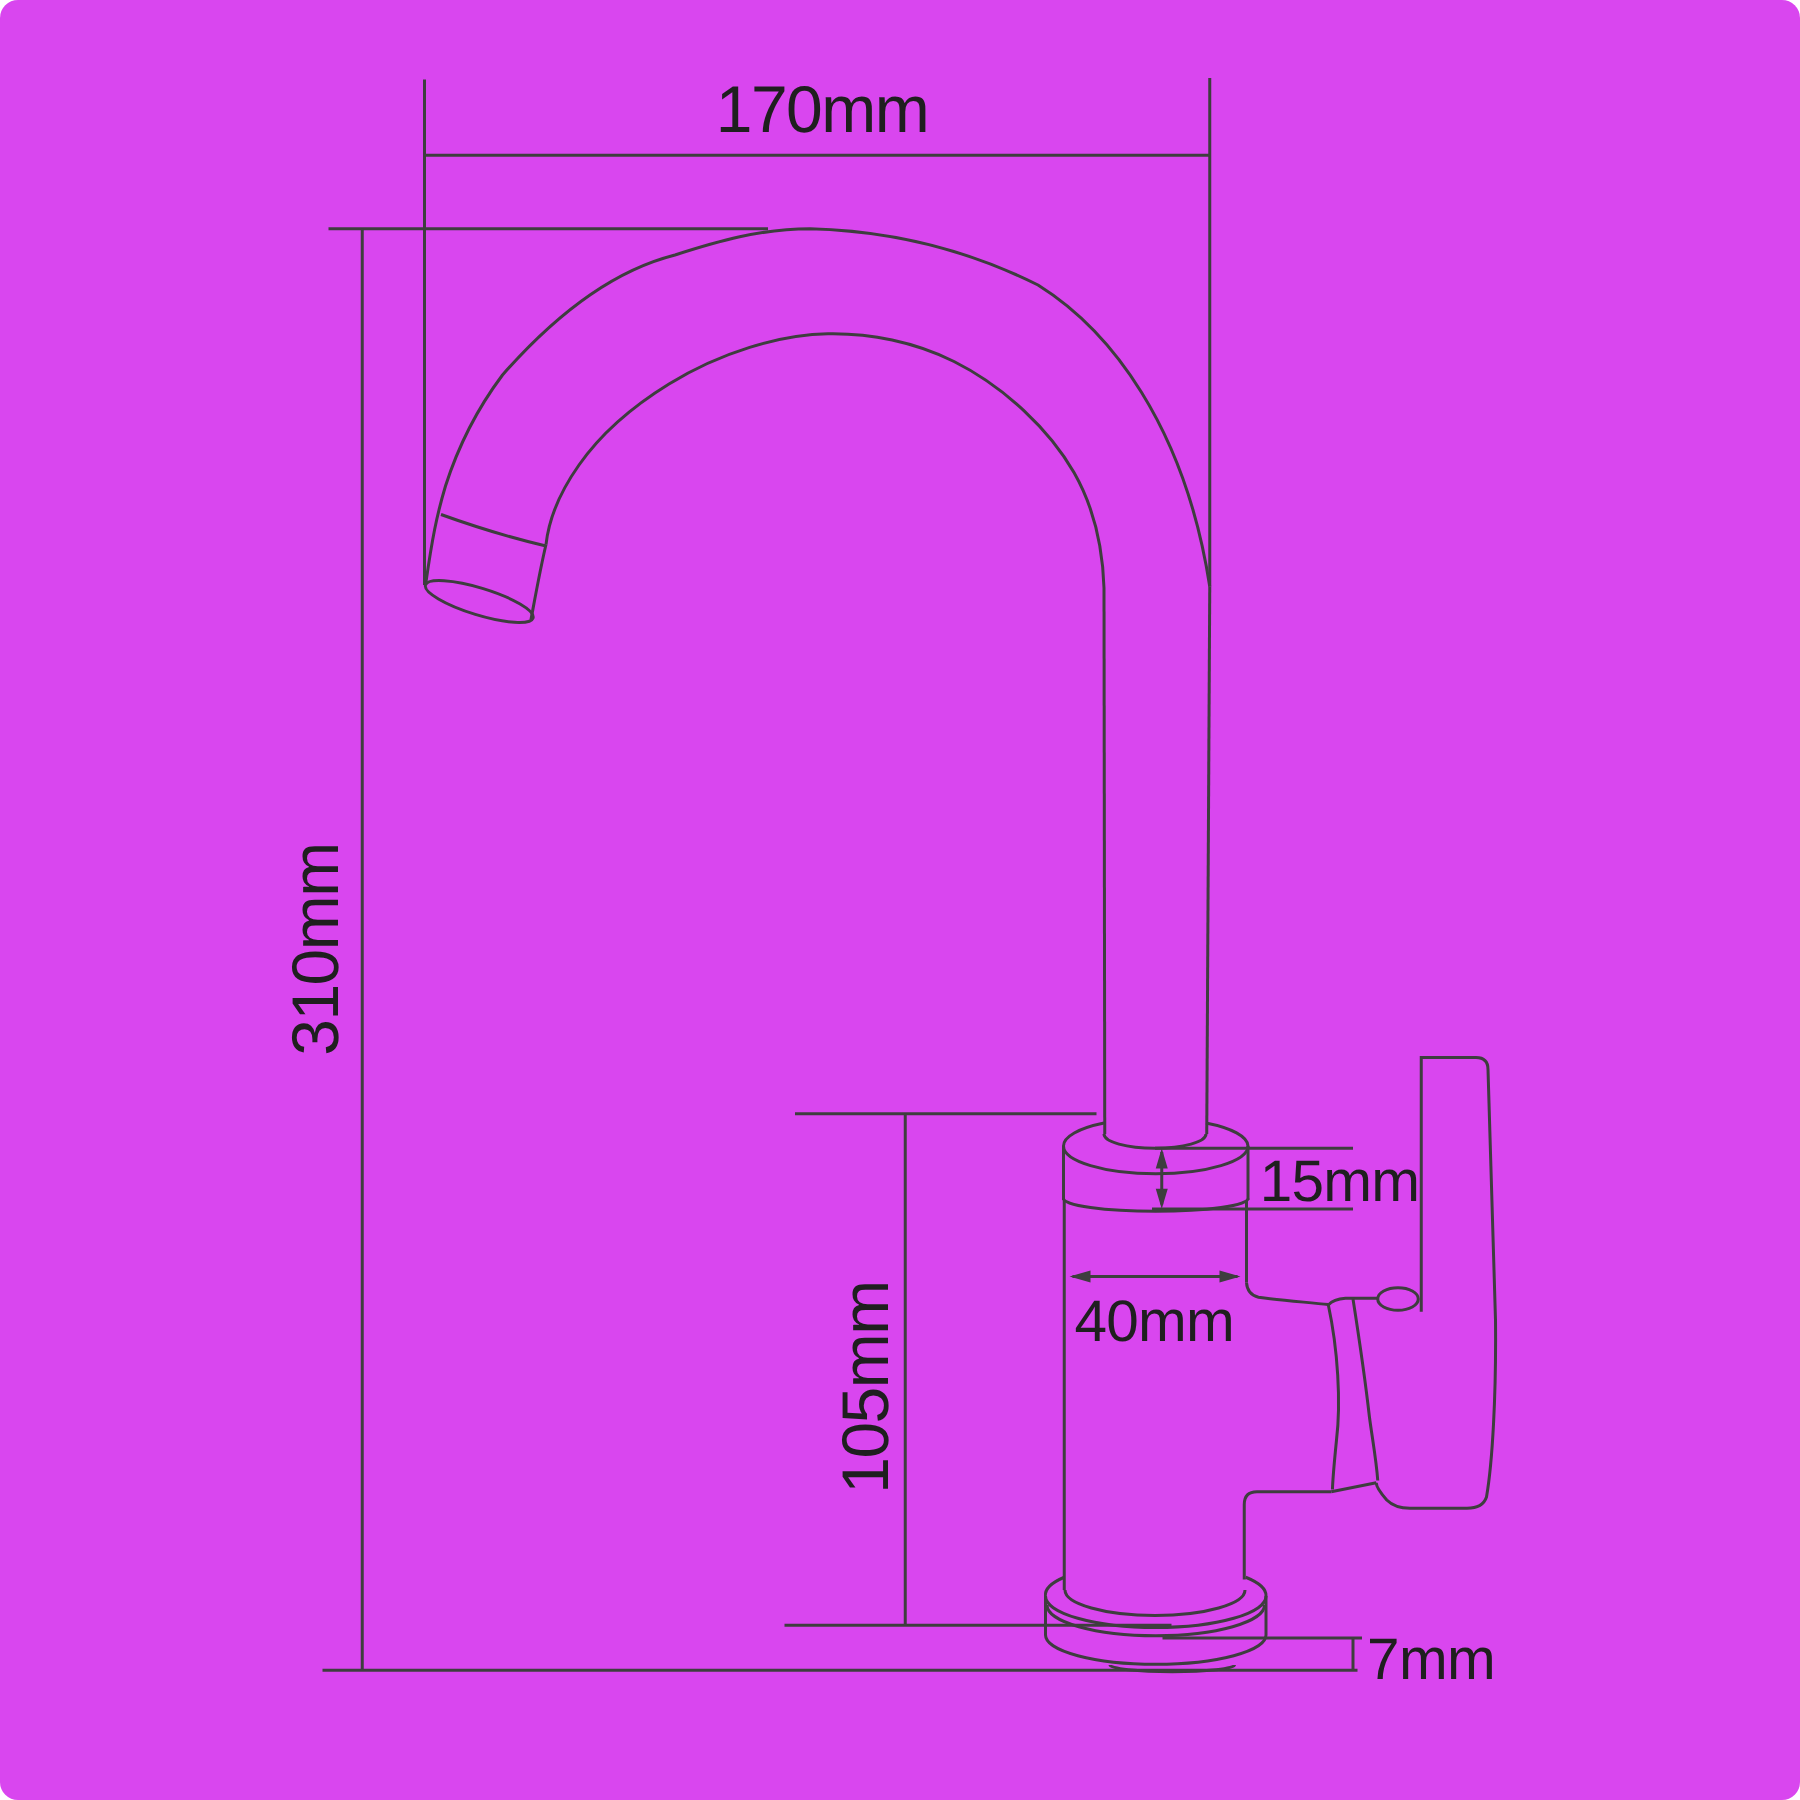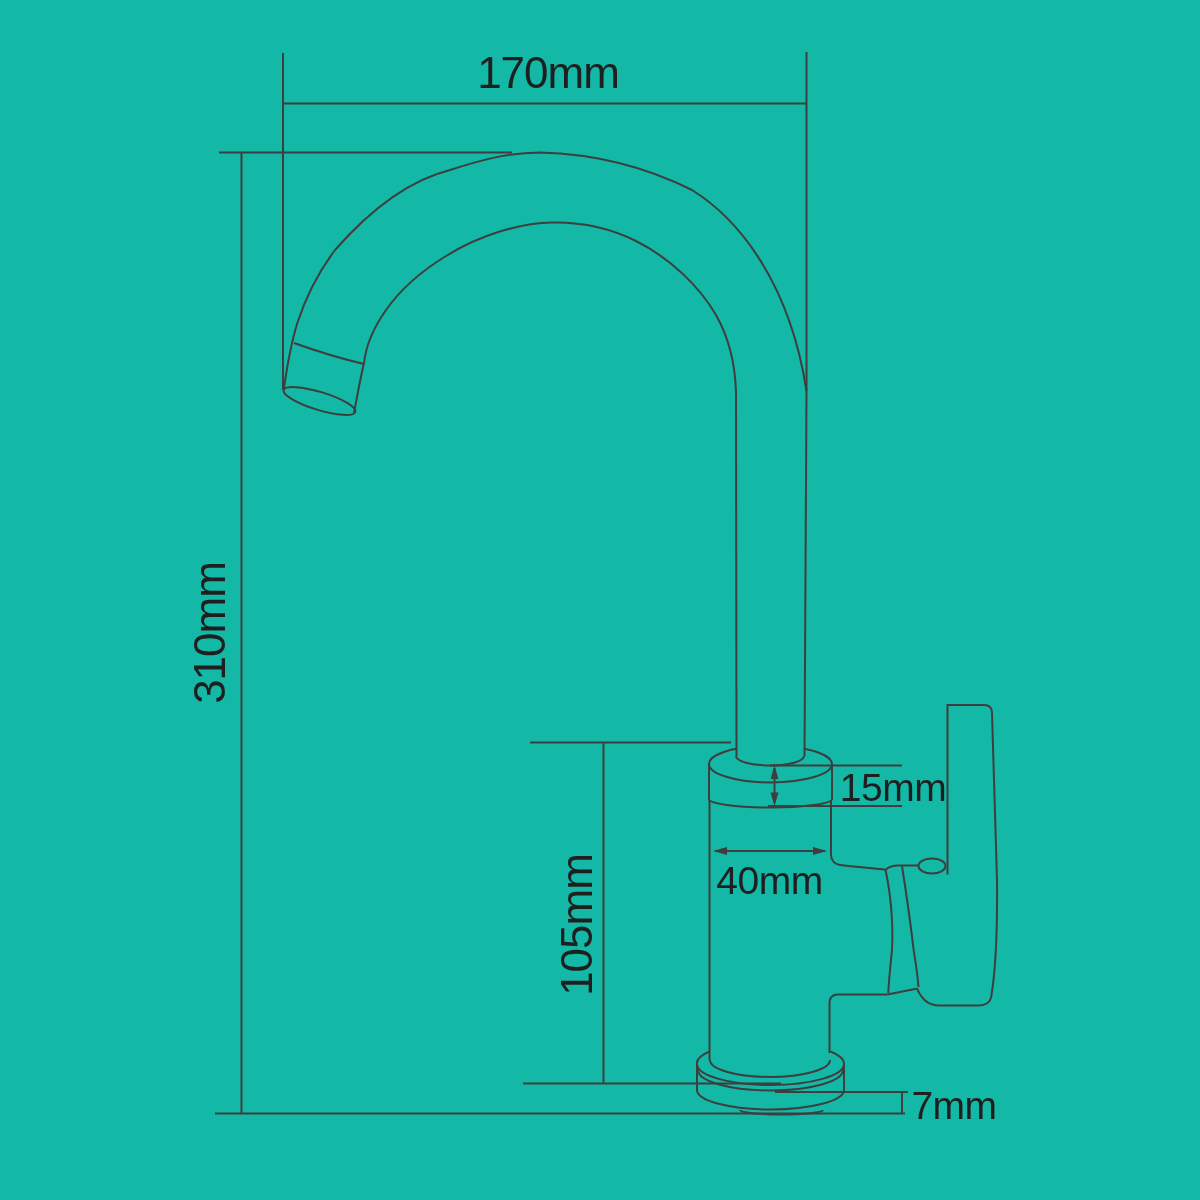--- a/index.html
+++ b/index.html
@@ -1,16 +1,16 @@
 <!DOCTYPE html>
 <html><head>
 <meta charset="utf-8">
 <style>
   html,body{margin:0;padding:0;background:#ffffff;}
-  .wrap{width:1200px;height:1200px;position:relative;background:#14b8a6;overflow:hidden;}
+  .wrap{width:1200px;height:1200px;position:relative;background:#d946ef;overflow:hidden;border-radius:12px;}
   svg{display:block;}
   text{font-family:"Liberation Sans", sans-serif; fill:#1f1f1f; -webkit-font-smoothing:antialiased;}
 </style>
 </head>
 <body>
 <div class="wrap">
 <svg width="1200" height="1200" viewBox="0 0 1200 1200">
   <g fill="none" stroke="#3e3e3e" stroke-width="2">
 
     <line x1="283" y1="53" x2="283" y2="390"></line>

